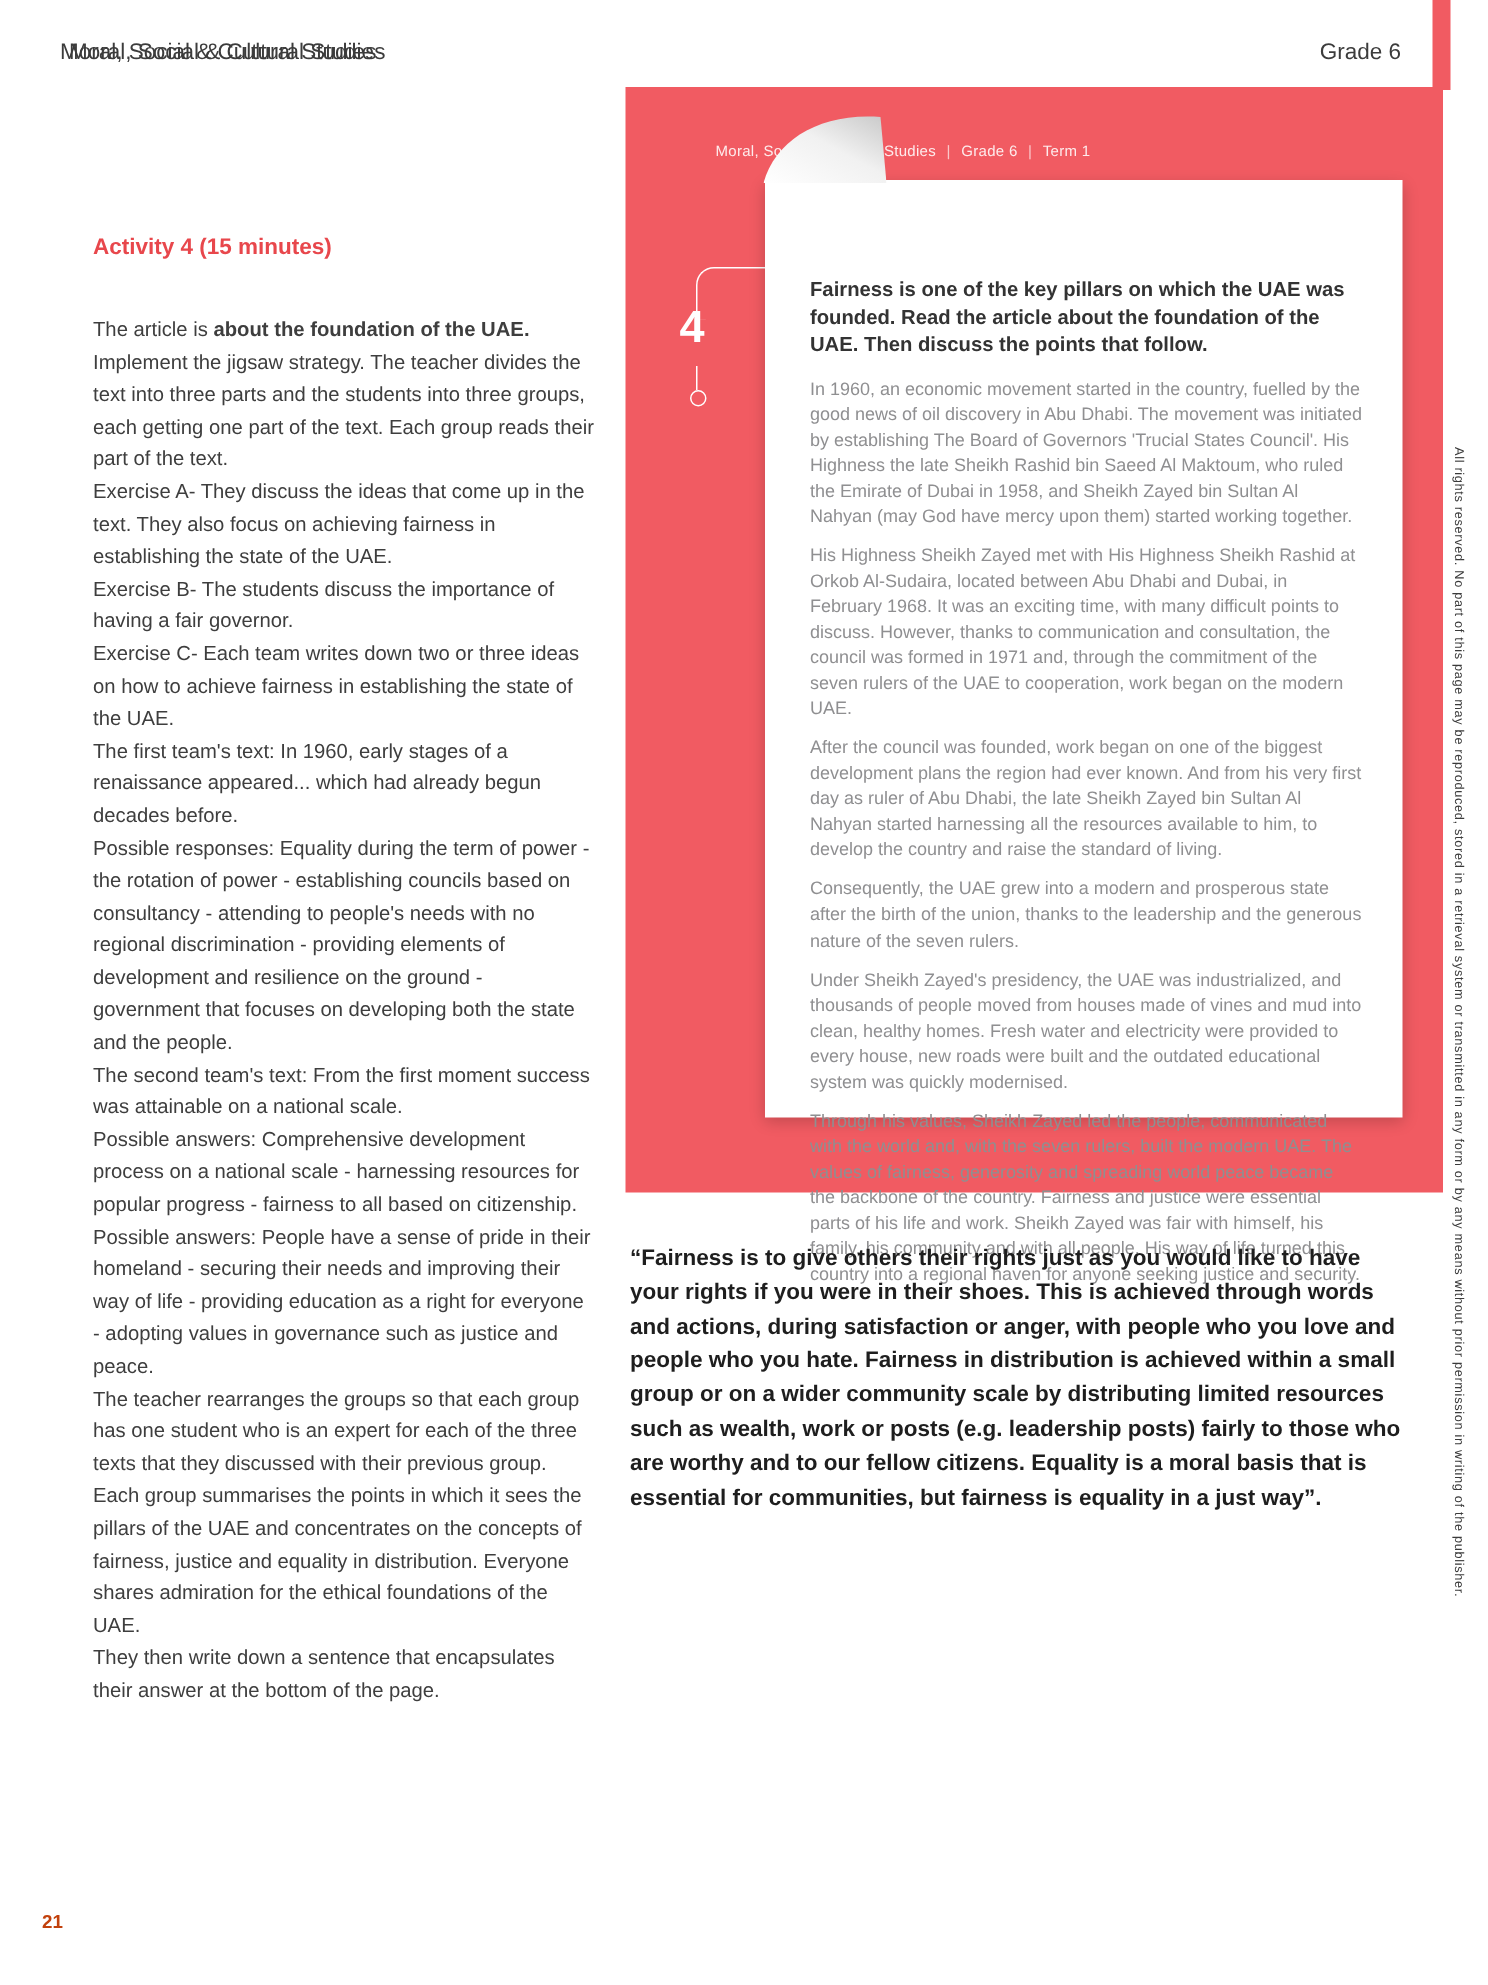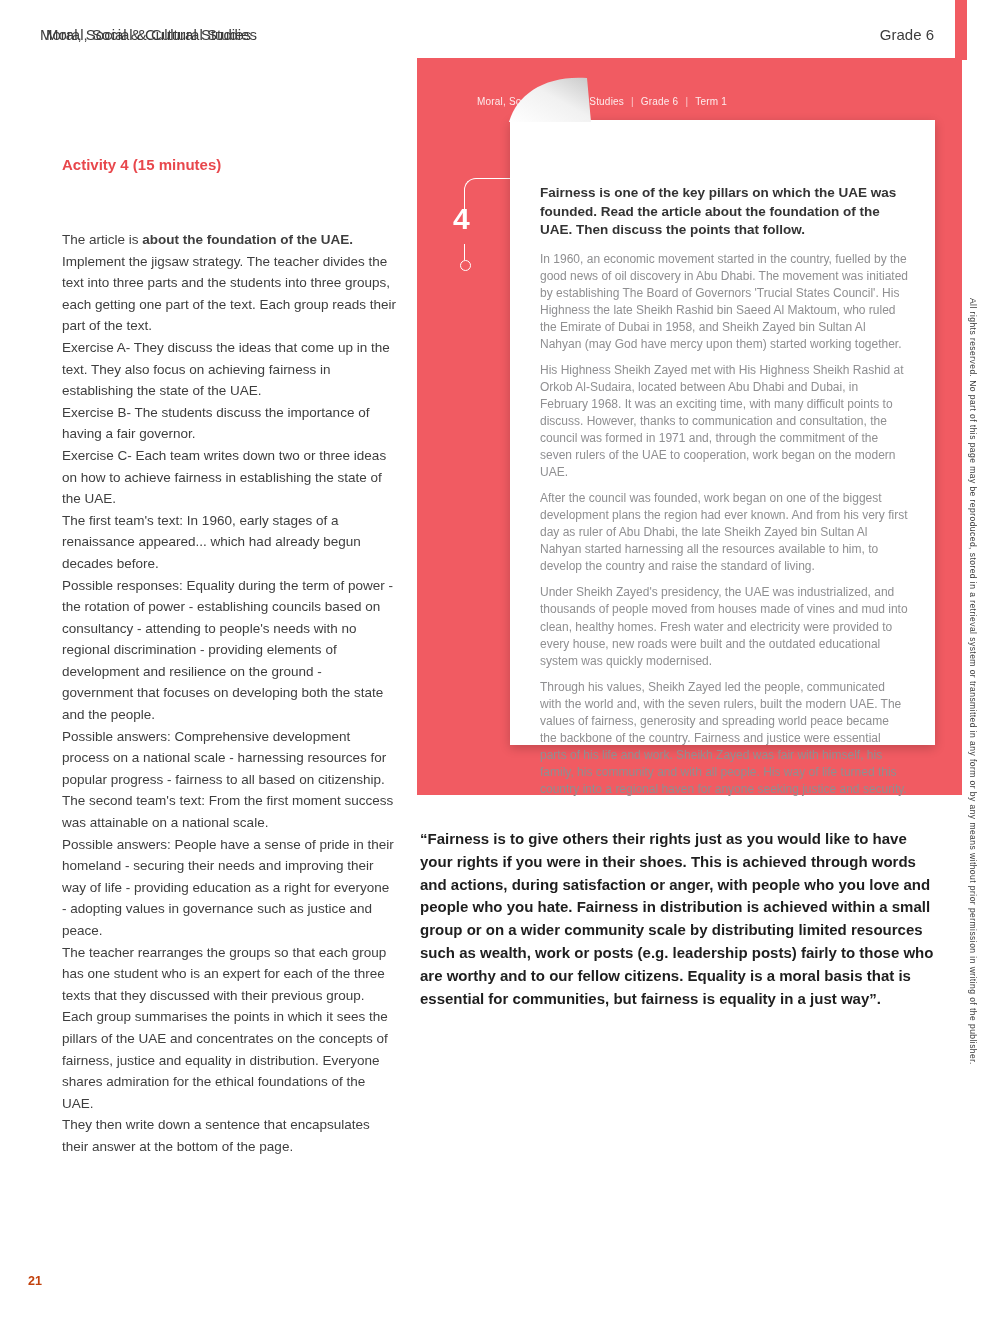--- a/index.html
+++ b/index.html
@@ -10,21 +10,21 @@
     color:#3e3e3e;
   }
   
   .header-left { position:absolute; left:40px; top:26px; font-size:15px; color:#3c3c3c; white-space:nowrap; }
   .header-left .ghost { position:absolute; left:6px; top:0; white-space:nowrap; }
   .header-right { position:absolute; right:58px; top:26px; font-size:15px; color:#3c3c3c; }
   .edge-tab { position:absolute; right:25px; top:0; width:12px; height:60px; background:#F15B62; }
 
   
   .left-col { position:absolute; left:62px; top:156px; width:334px; }
-  .activity-title { font-size:15px; color:#E8474C; margin:0 0 56px 0; }
+  .activity-title { font-size:15px; color:#E8474C; margin:0 0 36px 0; }
   .activity-title .t { font-weight:bold; }
   .left-col p { margin:0; font-size:13.5px; line-height:1.6; color:#3e3e3e; }
   .left-col .b { font-weight:bold; }
 
   
   .panel { position:absolute; left:417px; top:58px; width:545px; height:737px; background:#F15B62; }
   .breadcrumb { position:absolute; left:60px; top:38px; font-size:10px; color:rgba(255,255,255,0.88); letter-spacing:0.2px; }
   .breadcrumb .sep { margin:0 7px; opacity:0.75; }
 
   
@@ -67,22 +67,22 @@
 <div class="left-col">
   <h2 class="activity-title">
     <span class="t">Activity 4</span><span> (15 minutes)</span>
   </h2>
   <p><span>The article is </span><span class="b">about the foundation of the UAE.</span><span> Implement the jigsaw strategy. The teacher divides the text into three parts and the students into three groups, each getting one part of the text. Each group reads their part of the text.</span></p>
   <p>Exercise A- They discuss the ideas that come up in the text. They also focus on achieving fairness in establishing the state of the UAE.</p>
   <p>Exercise B- The students discuss the importance of having a fair governor.</p>
   <p>Exercise C- Each team writes down two or three ideas on how to achieve fairness in establishing the state of the UAE.</p>
   <p>The first team's text: In 1960, early stages of a renaissance appeared... which had already begun decades before.</p>
   <p>Possible responses: Equality during the term of power - the rotation of power - establishing councils based on consultancy - attending to people's needs with no regional discrimination - providing elements of development and resilience on the ground - government that focuses on developing both the state and the people.</p>
+  <p>The second team's text: From the first moment success was attainable on a national scale.</p>
   <p>Possible answers: Comprehensive development process on a national scale - harnessing resources for popular progress - fairness to all based on citizenship.</p>
-  <p>The second team's text: From the first moment success was attainable on a national scale.</p>
   <p>Possible answers: People have a sense of pride in their homeland - securing their needs and improving their way of life - providing education as a right for everyone - adopting values in governance such as justice and peace.</p>
   <p>The teacher rearranges the groups so that each group has one student who is an expert for each of the three texts that they discussed with their previous group. Each group summarises the points in which it sees the pillars of the UAE and concentrates on the concepts of fairness, justice and equality in distribution. Everyone shares admiration for the ethical foundations of the UAE.</p>
   <p>They then write down a sentence that encapsulates their answer at the bottom of the page.</p>
 </div>
 
 <section class="panel">
   <div class="breadcrumb">
     <span>Moral, Social &amp; Cultural Studies</span><span class="sep">|</span><span>Grade 6</span><span class="sep">|</span><span>Term 1</span>
   </div>
 
@@ -100,20 +100,21 @@
           <stop offset="1" stop-color="#c9c9c9"></stop>
         </linearGradient>
       </defs>
       <path d="M0,47 C8,18 38,0 78,3 L82,47 Z" fill="url(#curlg)"></path>
     </svg>
     <div class="card-inner">
       <h3 class="card-heading">Fairness is one of the key pillars on which the UAE was founded. Read the article about the foundation of the UAE. Then discuss the points that follow.</h3>
       <p class="body">In 1960, an economic movement started in the country, fuelled by the good news of oil discovery in Abu Dhabi. The movement was initiated by establishing The Board of Governors 'Trucial States Council'. His Highness the late Sheikh Rashid bin Saeed Al Maktoum, who ruled the Emirate of Dubai in 1958, and Sheikh Zayed bin Sultan Al Nahyan (may God have mercy upon them) started working together.</p>
       <p class="body">His Highness Sheikh Zayed met with His Highness Sheikh Rashid at Orkob Al-Sudaira, located between Abu Dhabi and Dubai, in February 1968. It was an exciting time, with many difficult points to discuss. However, thanks to communication and consultation, the council was formed in 1971 and, through the commitment of the seven rulers of the UAE to cooperation, work began on the modern UAE.</p>
       <p class="body">After the council was founded, work began on one of the biggest development plans the region had ever known. And from his very first day as ruler of Abu Dhabi, the late Sheikh Zayed bin Sultan Al Nahyan started harnessing all the resources available to him, to develop the country and raise the standard of living.</p>
+      <p class="body">Consequently, the UAE grew into a modern and prosperous state after the birth of the union, thanks to the leadership and the generous nature of the seven rulers.</p>
       <p class="body">Under Sheikh Zayed's presidency, the UAE was industrialized, and thousands of people moved from houses made of vines and mud into clean, healthy homes. Fresh water and electricity were provided to every house, new roads were built and the outdated educational system was quickly modernised.</p>
       <p class="body">Through his values, Sheikh Zayed led the people, communicated with the world and, with the seven rulers, built the modern UAE. The values of fairness, generosity and spreading world peace became the backbone of the country. Fairness and justice were essential parts of his life and work. Sheikh Zayed was fair with himself, his family, his community and with all people. His way of life turned this country into a regional haven for anyone seeking justice and security.</p>
     </div>
   </div>
 </section>
 
 <div class="quote">“Fairness is to give others their rights just as you would like to have your rights if you were in their shoes. This is achieved through words and actions, during satisfaction or anger, with people who you love and people who you hate. Fairness in distribution is achieved within a small group or on a wider community scale by distributing limited resources such as wealth, work or posts (e.g. leadership posts) fairly to those who are worthy and to our fellow citizens. Equality is a moral basis that is essential for communities, but fairness is equality in a just way”.</div>
 
 <div class="copyright">All rights reserved. No part of this page may be reproduced, stored in a retrieval system or transmitted in any form or by any means without prior permission in writing of the publisher.</div>
 

